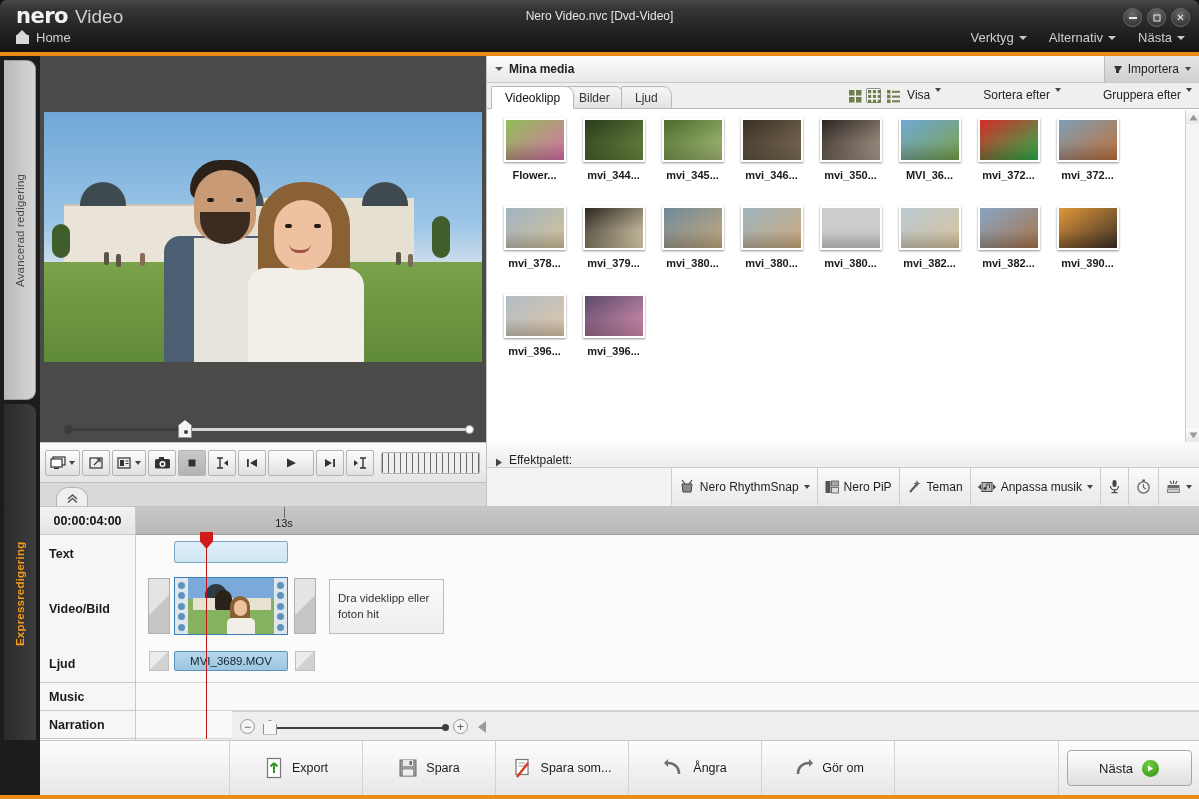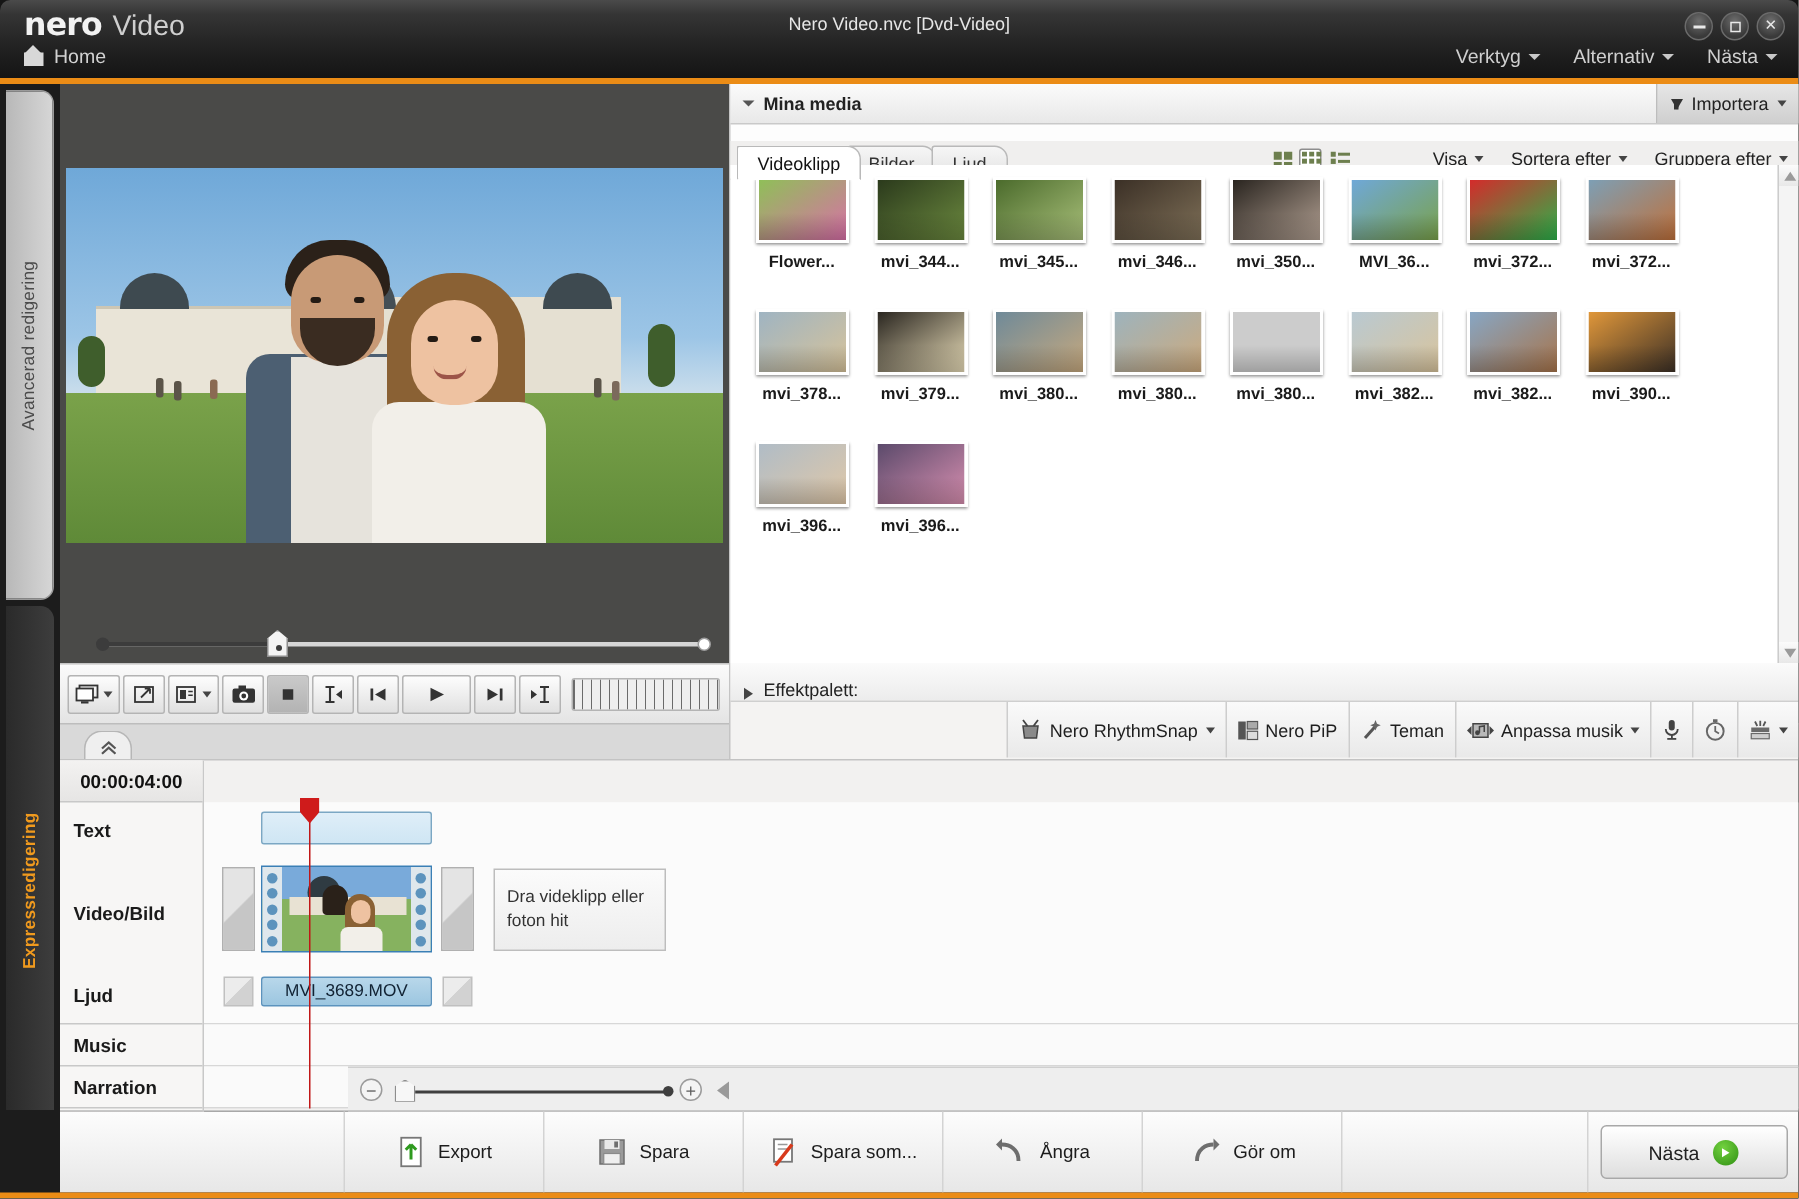--- a/index.html
+++ b/index.html
@@ -156,33 +156,33 @@
   }
   .mh-title { display:flex; align-items:center; gap:6px; padding-left:8px; font-weight:bold; font-size:12px; color:#222; cursor:pointer; }
   .importbtn {
     position:absolute; right:0; top:0; height:26px; padding:0 9px;
     background:linear-gradient(180deg,#e6e6e6,#cfcfcf); border-left:1px solid #bdbdbd;
     display:flex; align-items:center; gap:6px; cursor:pointer; font-size:12px;
   }
   .arrow-down-ico { width:0;height:0;border-left:4px solid transparent;border-right:4px solid transparent;border-top:7px solid #333; position:relative; }
   .arrow-down-ico:before { content:''; position:absolute; left:-1.5px; top:-6px; width:3px; height:6px; background:#333; }
 
-  .media-tabs { position:absolute; left:0; top:38px; width:713px; height:26px; border-bottom:1px solid #b9b9b9; background:#f0efee;text-decoration:underline; }
+  .media-tabs { position:absolute; left:0; top:27px; width:713px; height:26px; border-bottom:1px solid #b9b9b9; background:#f0efee;text-decoration:underline; }
   .mtab {
     position:absolute; top:3px; height:23px; padding:0 13px; display:flex; align-items:center;
     font-size:12px; color:#333; cursor:pointer;
     background:linear-gradient(180deg,#f6f6f6,#e2e2e2); border:1px solid #b9b9b9;
     border-radius:2px 9px 0 0;
   }
   .mtab.sel { background:#fff; border-bottom-color:#fff; color:#111; z-index:3; }
   .viewmodes { position:absolute; right:300px; top:5px; display:flex; gap:4px; align-items:center; }
   .vm { width:15px; height:15px; padding:1px; cursor:pointer; border:1px solid transparent; border-radius:2px; }
   .vm.sel { border-color:#8d8d8d; background:#fff; }
   .dd-group { position:absolute; right:8px; top:5px; display:flex; gap:18px; align-items:center; }
-  .dd { display:flex; align-items:center; gap:5px; font-size:12px; color:#222; cursor:pointer; }
+  .dd { display:flex; align-items:flex-start; gap:5px; font-size:12px; color:#222; cursor:pointer;margin-left:24px; }
 
   .media-grid { position:absolute; left:0; top:54px; width:699px; height:332px; background:#fff; padding:8px 0 0 8px; }
   .cell { float:left; width:79px; height:86px; margin:0 0 2px 0; text-align:center; cursor:pointer; }
   .thumb {
     width:62px; height:44px; margin:0 auto; background:#ccc; border:2px solid #fff;
     box-shadow:0 1px 2px rgba(0,0,0,.45); overflow:hidden; position:relative;
   }
   .cap { font-size:11px; font-weight:bold; color:#1a1a1a; margin-top:7px; }
   .vscroll { position:absolute; right:0; top:54px; width:14px; height:332px; background:#f4f4f4; border-left:1px solid #ccc; }
   .vs-arrow { width:14px; height:14px; display:flex; align-items:center; justify-content:center; cursor:pointer; background:linear-gradient(180deg,#fbfbfb,#e8e8e8); }
@@ -737,20 +737,24 @@
         </div>
         <div class="trk-lbl trk-music">
           <span>Music</span>
         </div>
         <div class="trk-lbl trk-narr">
           <span>Narration</span>
         </div>
       </div>
 
       <div class="tl-body">
+        <div class="tl-ruler">
+          <div class="tickmark" style="left:148px"></div>
+          <div class="ticklabel" style="left:148px">13s</div>
+        </div>
 
         <div class="tl-lanes">
           <div class="lane lane-text">
             <div class="text-clip"></div>
           </div>
           <div class="lane lane-video">
             <div class="trans-box" style="left:12px"></div>
             <div class="vid-clip">
               <div style="position:absolute;inset:0;background:linear-gradient(180deg,#79aada 0 38%,#86b25f 38% 100%)"></div>
               <div style="position:absolute;left:30px;top:6px;width:22px;height:22px;border-radius:50%;background:#2f3b42"></div>

